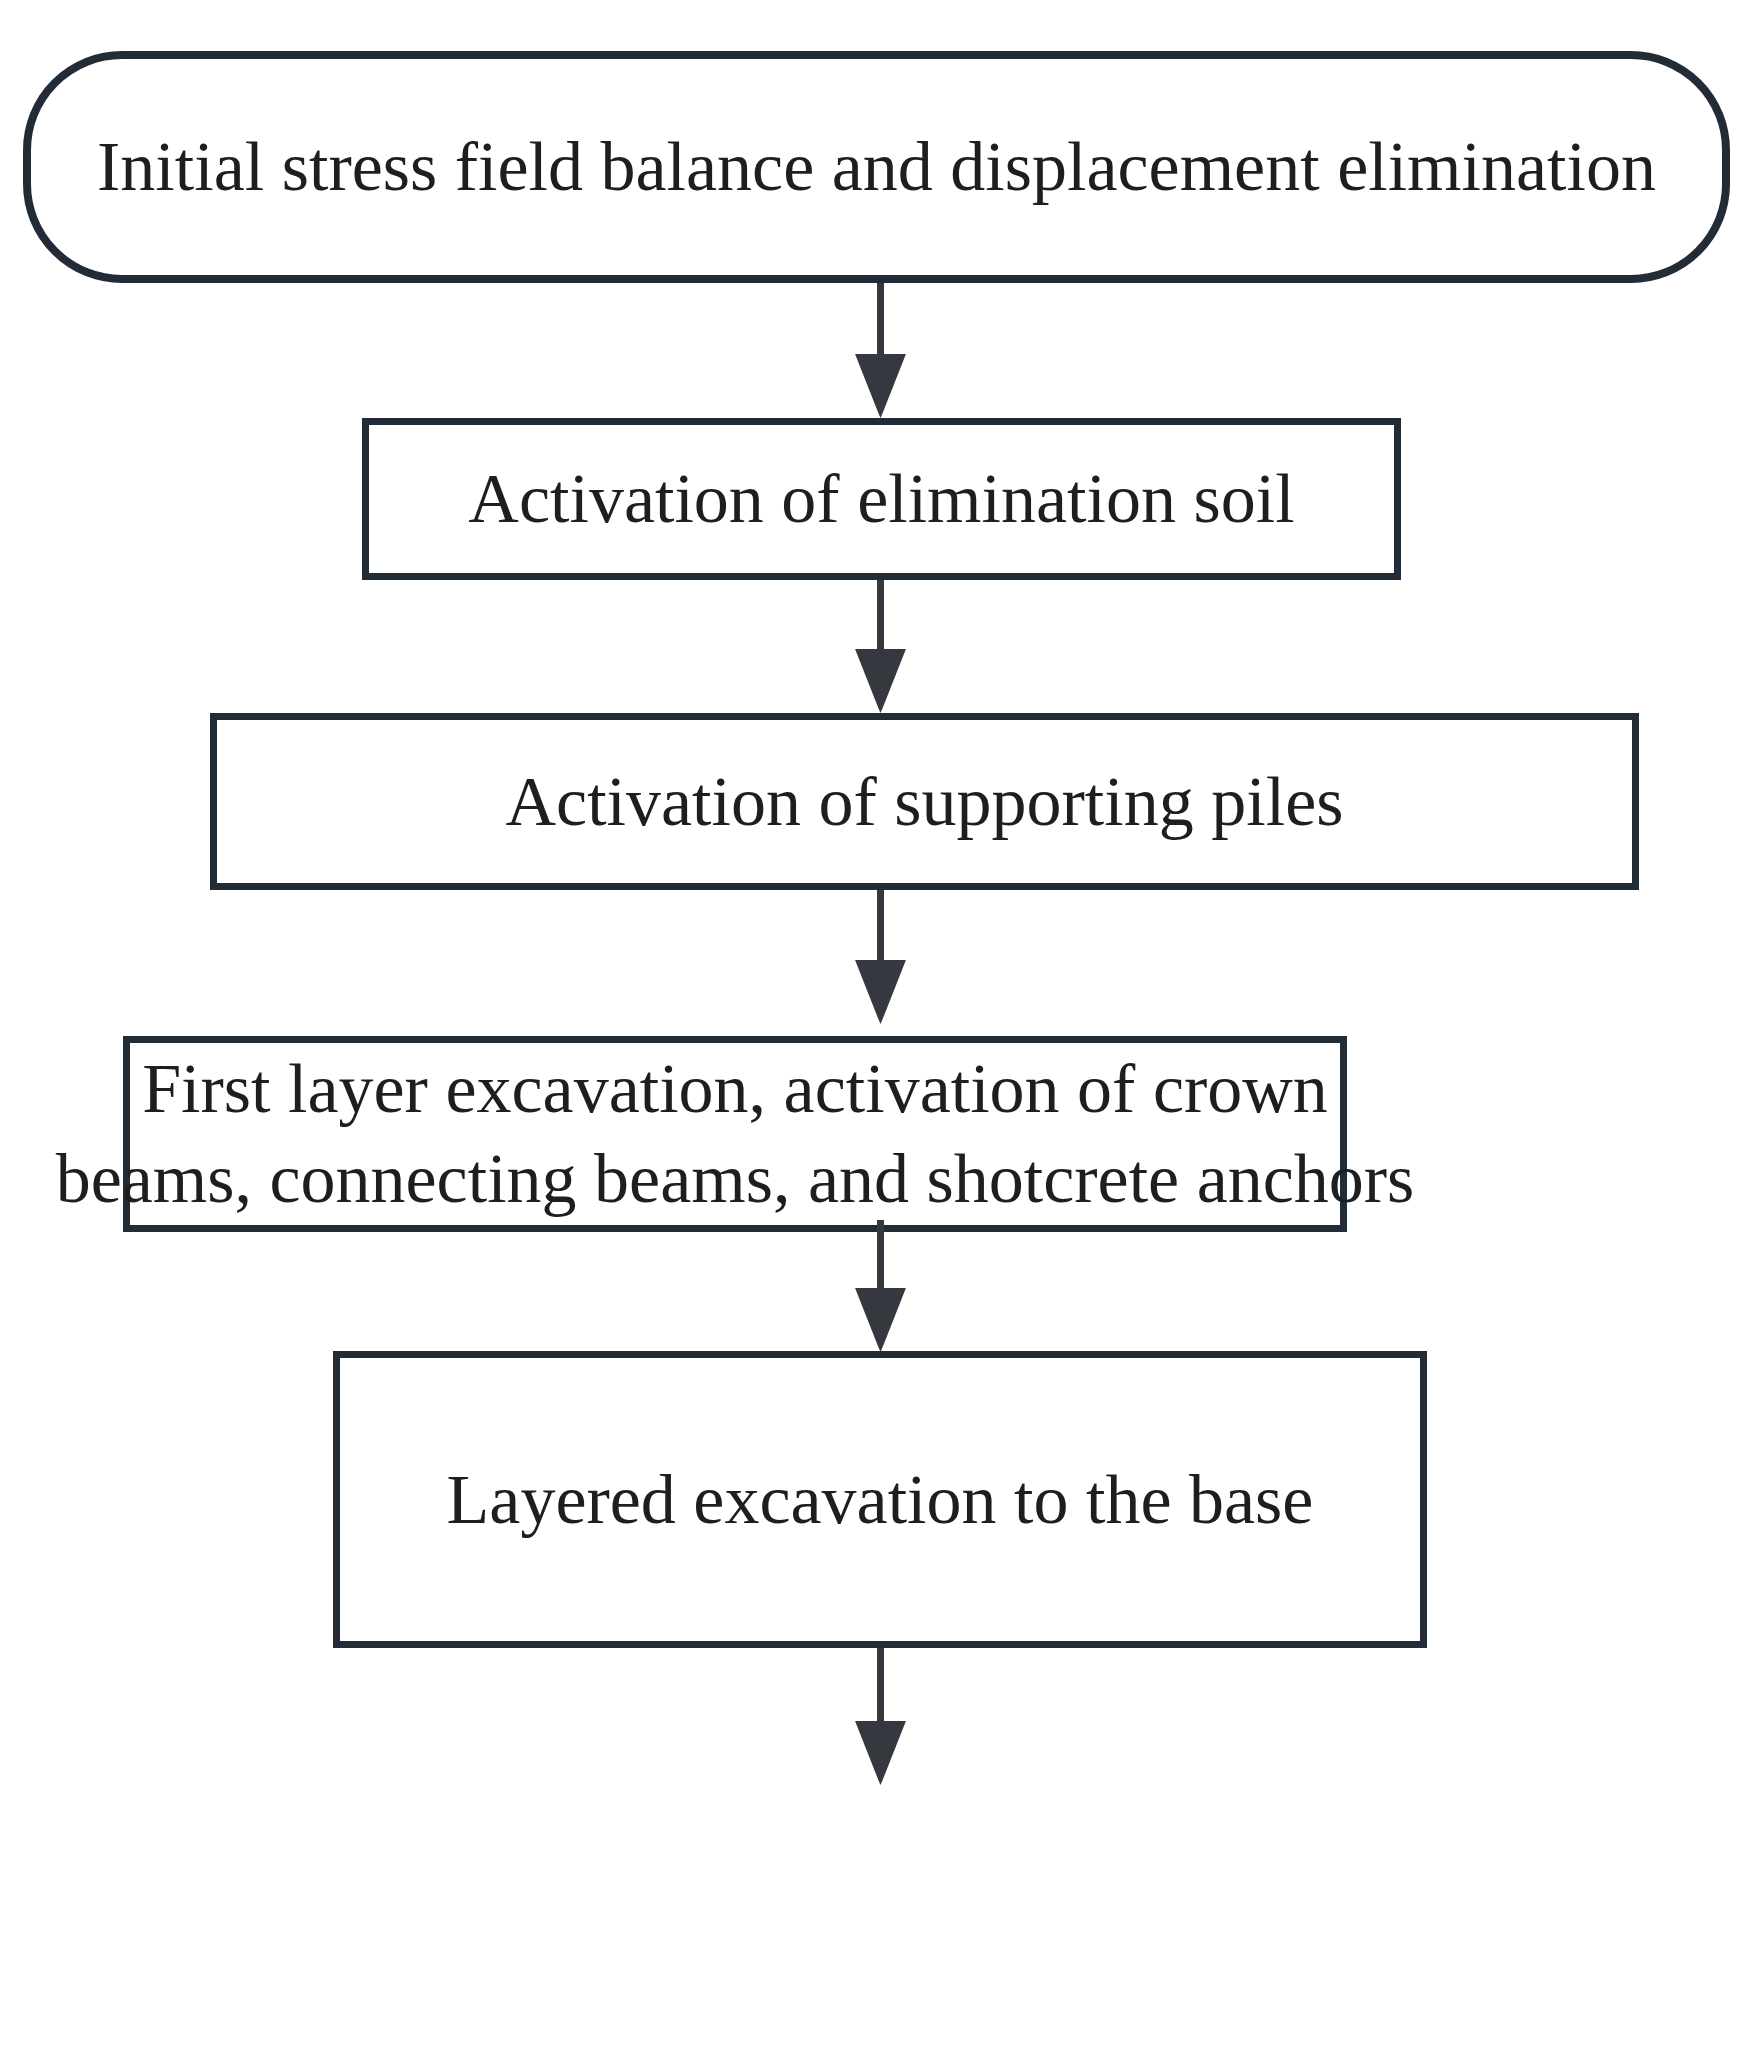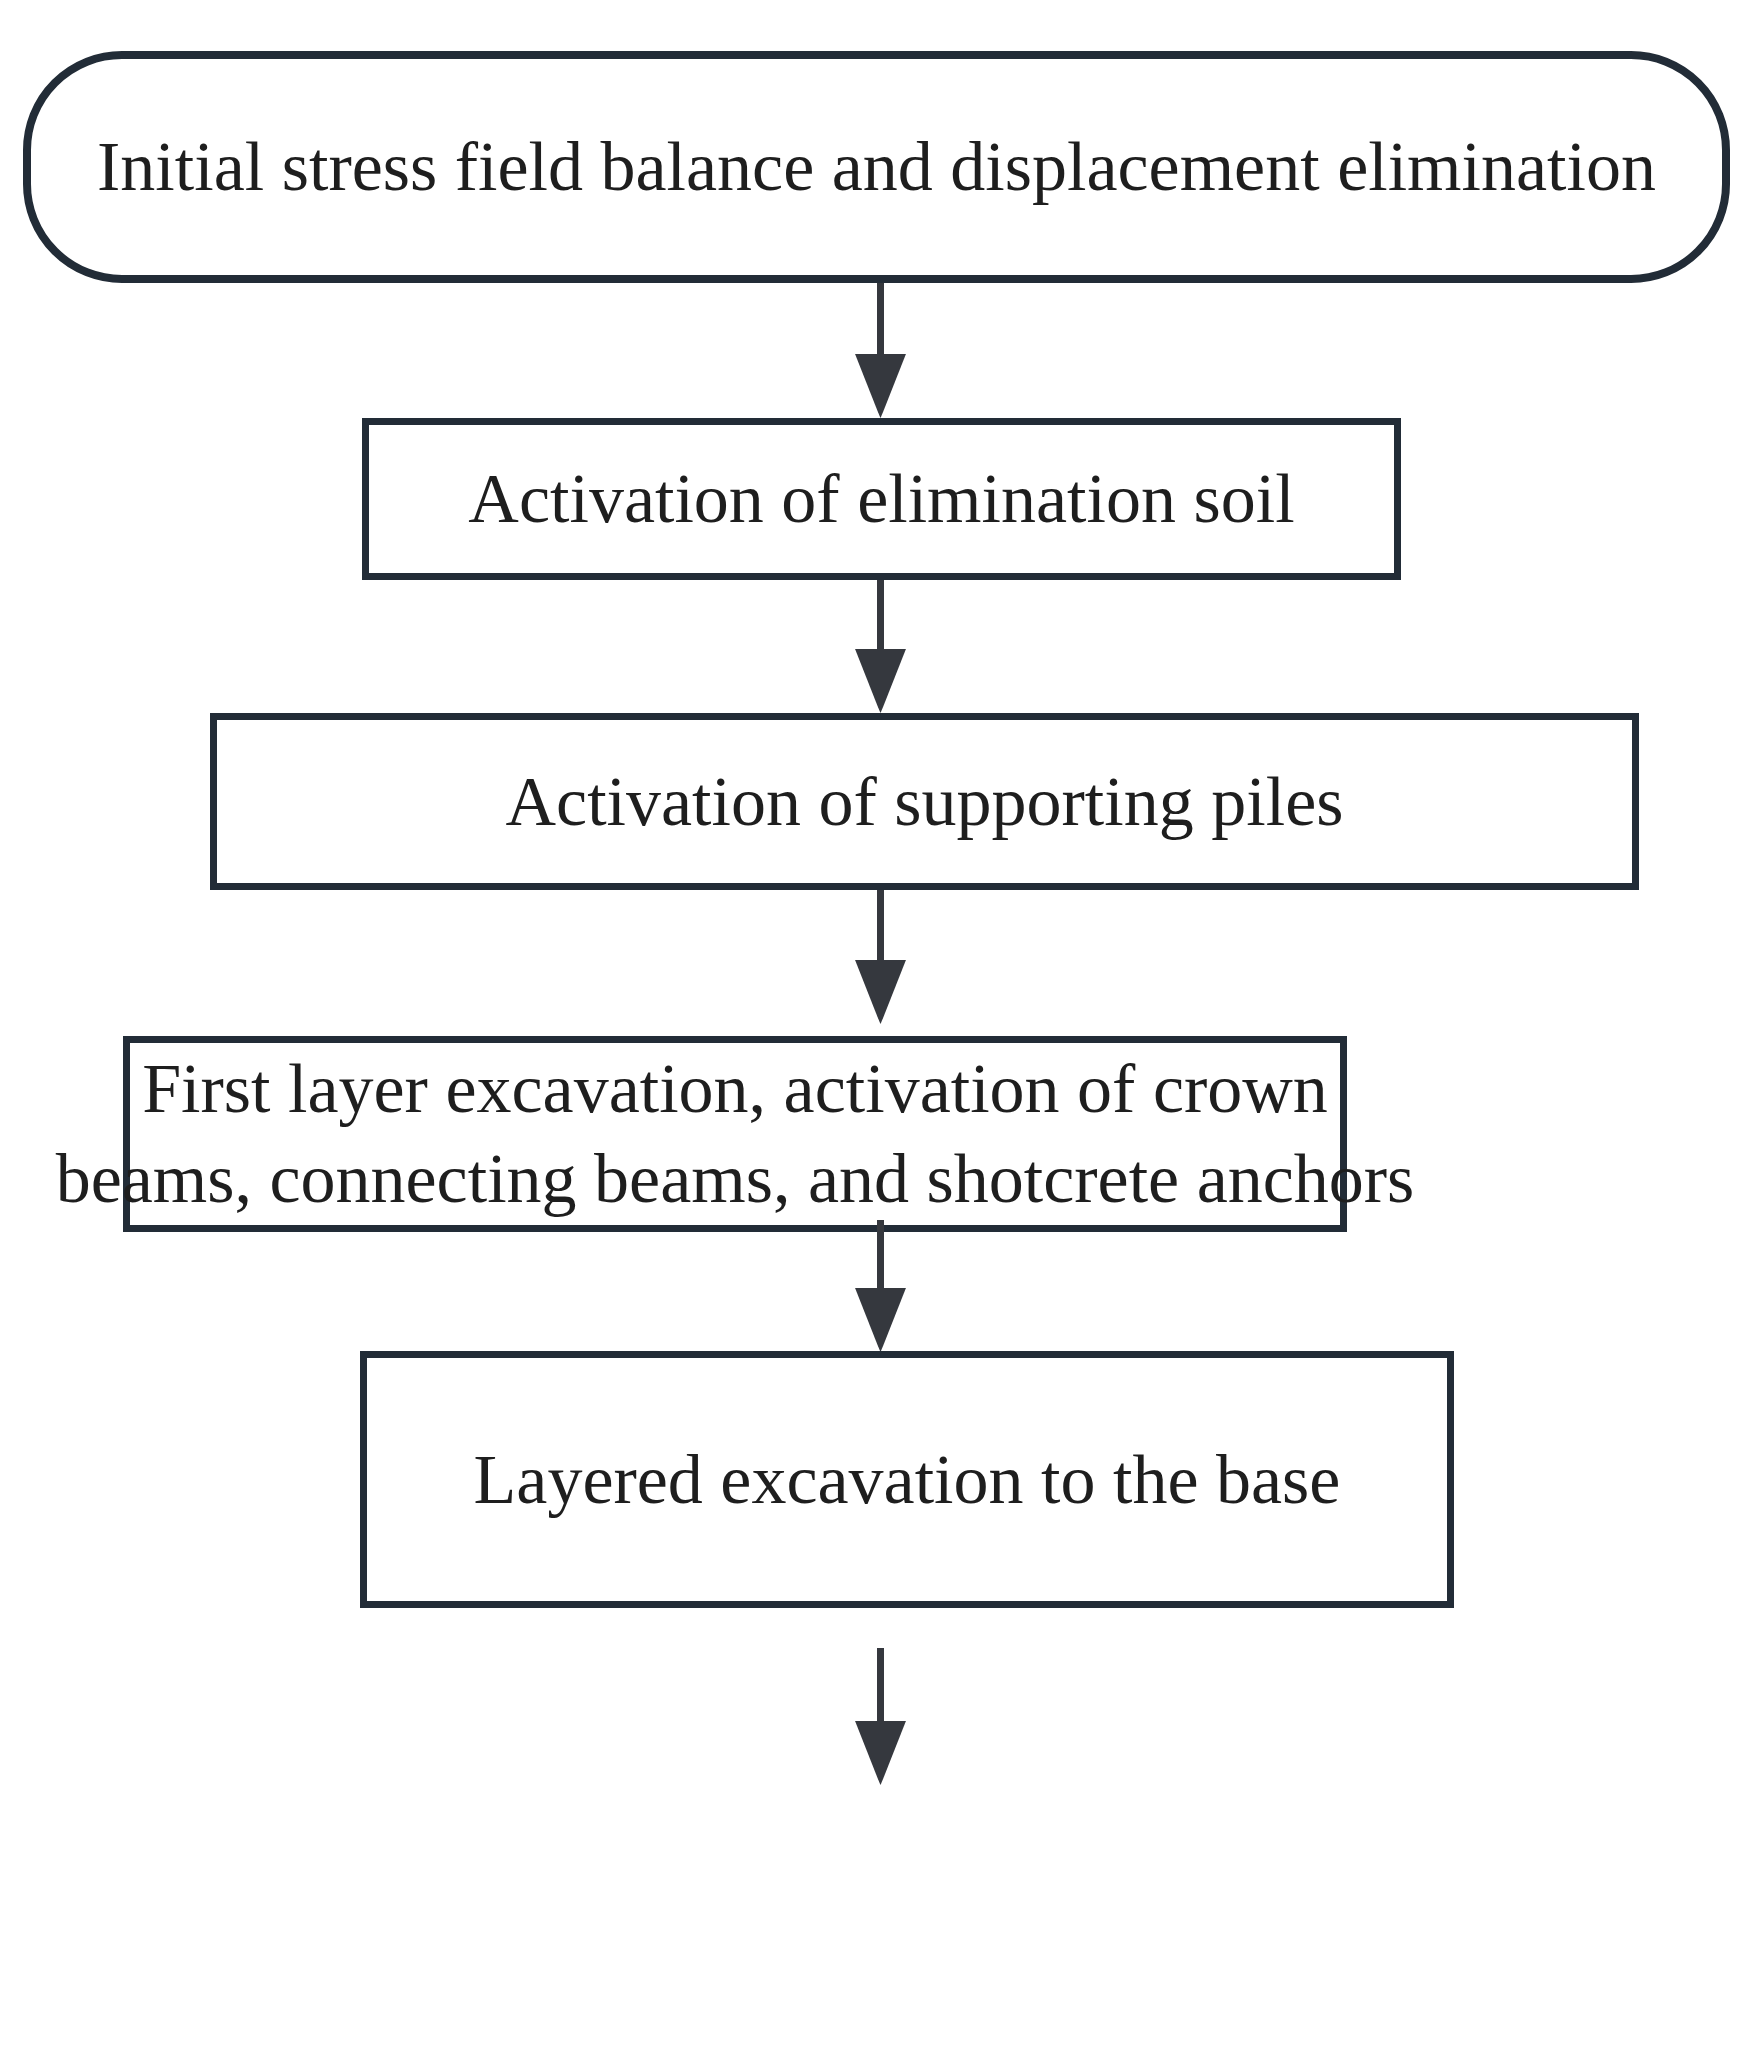--- a/index.html
+++ b/index.html
@@ -32,21 +32,21 @@
     font-size:70px;
     line-height:90px;
   }
   .node .line{display:block;white-space:nowrap;}
   .process{border:7.4px solid var(--c-border);}
   .terminator{border:8.2px solid var(--c-border);}
   #n-start{left:23px;top:51px;width:1707px;height:232px;border-radius:99px;}
   #n-reinforced{left:362px;top:418px;width:1039px;height:162px;}
   #n-piles{left:210px;top:713px;width:1429px;height:177px;}
   #n-firstlayer{left:123px;top:1024px;width:1224px;height:196px;margin-top:12px;}
-  #n-layered{left:333px;top:1351px;width:1094px;height:257px;margin-left:27px;}
+  #n-layered{left:333px;top:1351px;width:1094px;height:297px;}
   #n-end{left:609px;top:1785px;width:543px;height:276px;border-radius:90px;}
   .arrow{
     position:absolute;
     left:855px;
     width:51px;
     display:flex;
     flex-direction:column;
     align-items:center;
   }
   .arrow .shaft{

